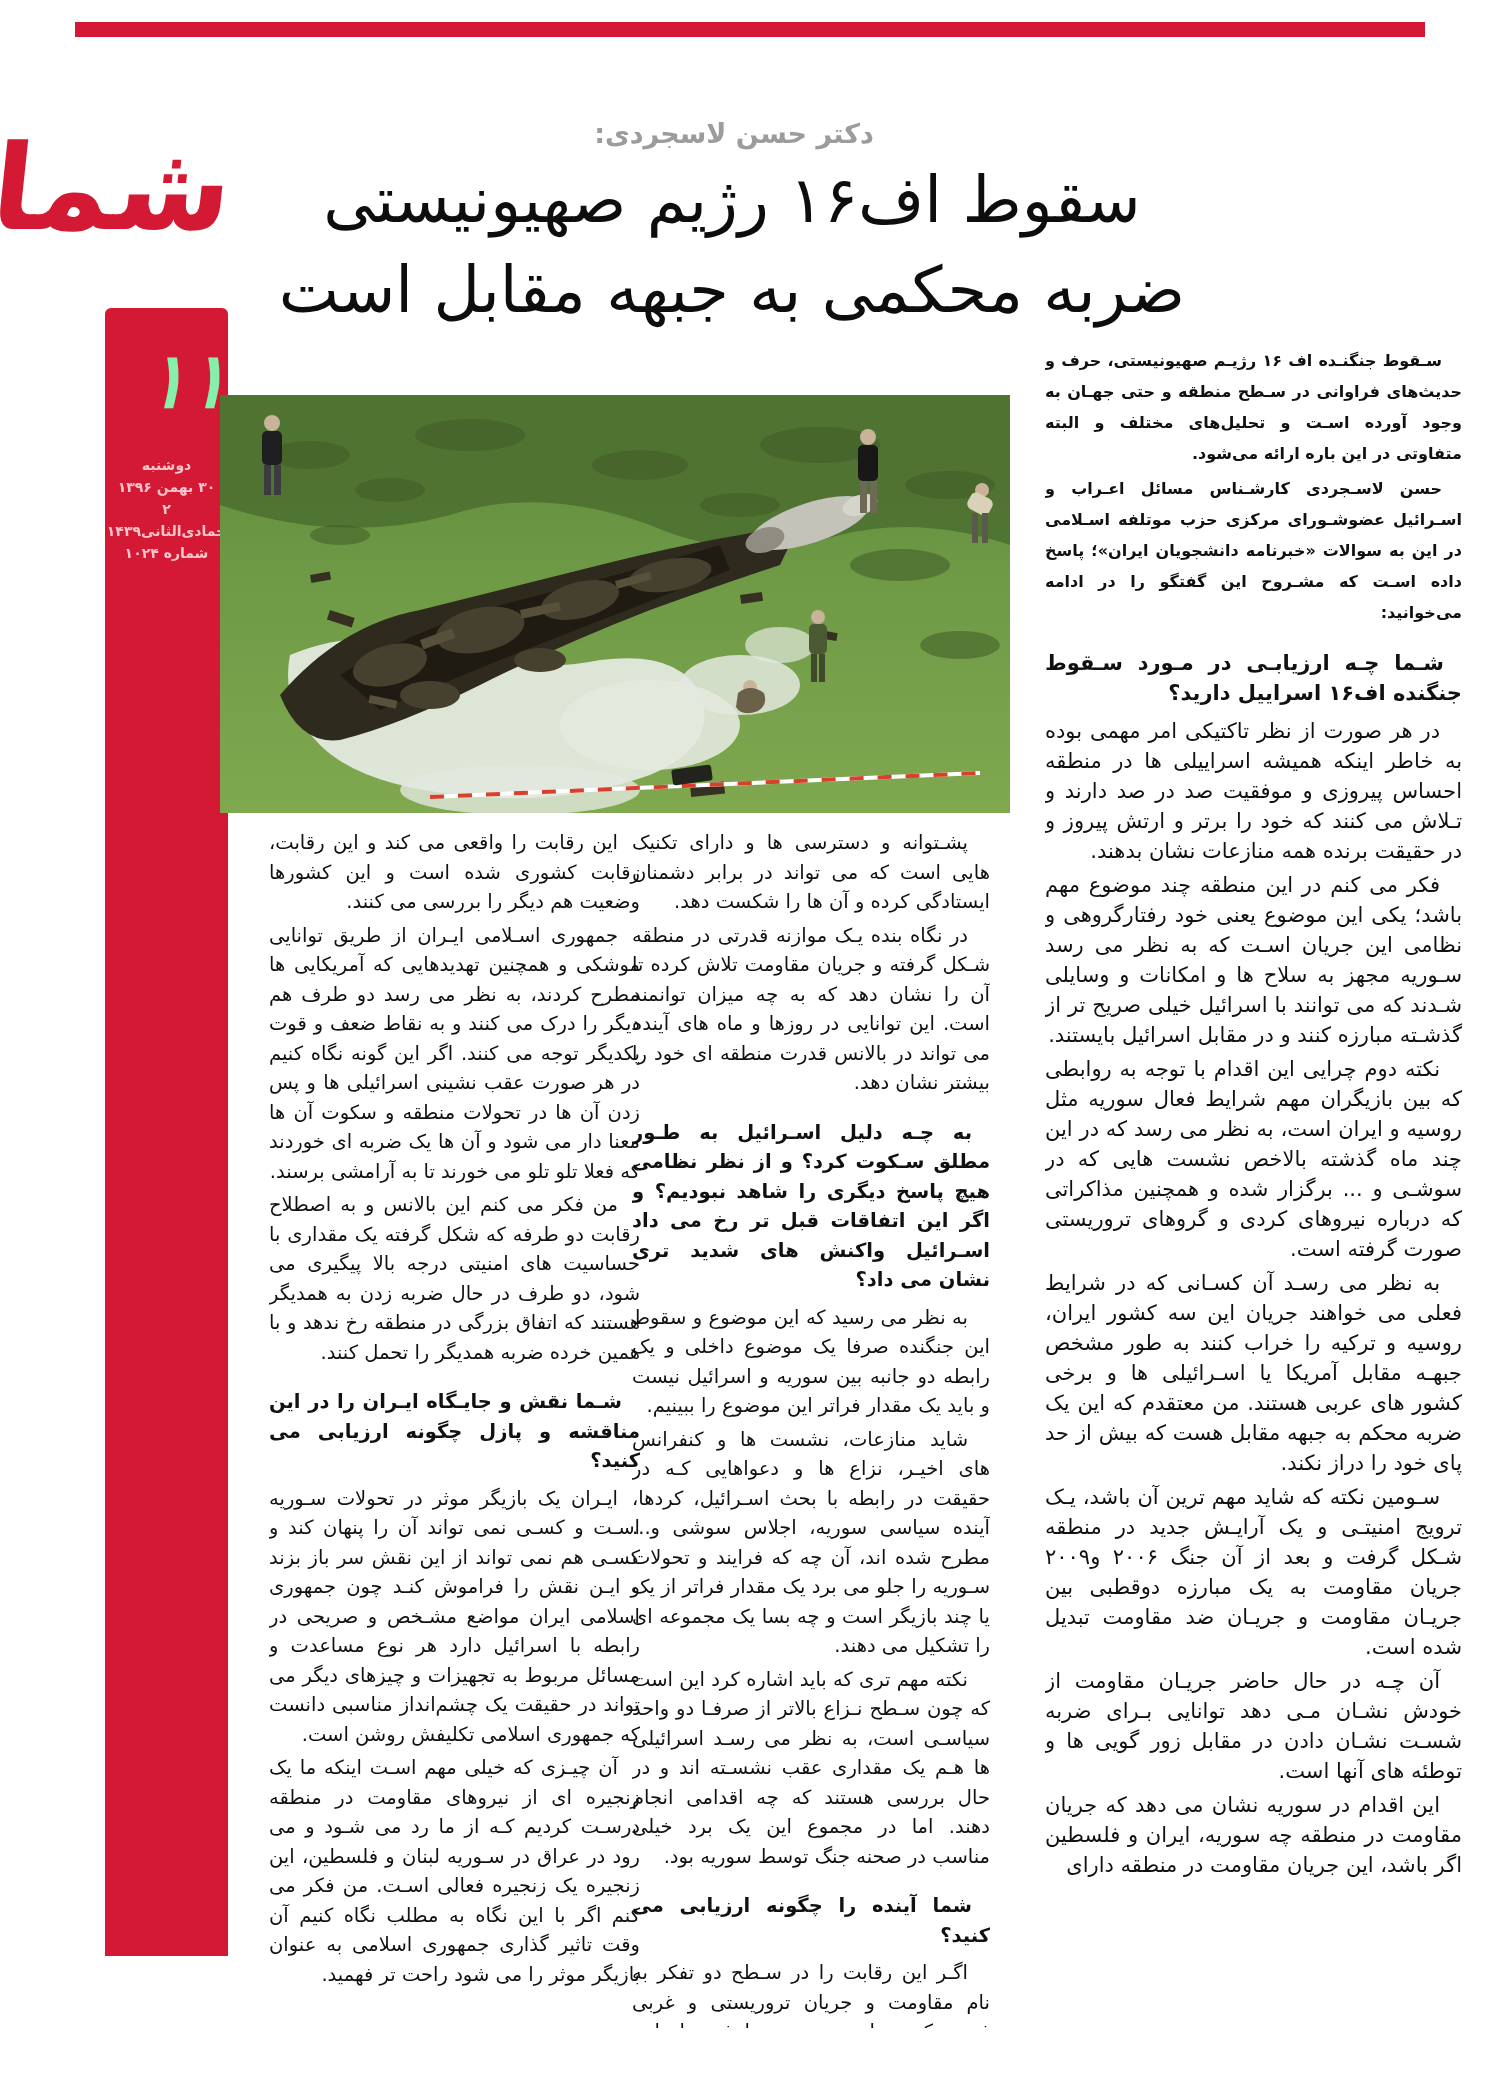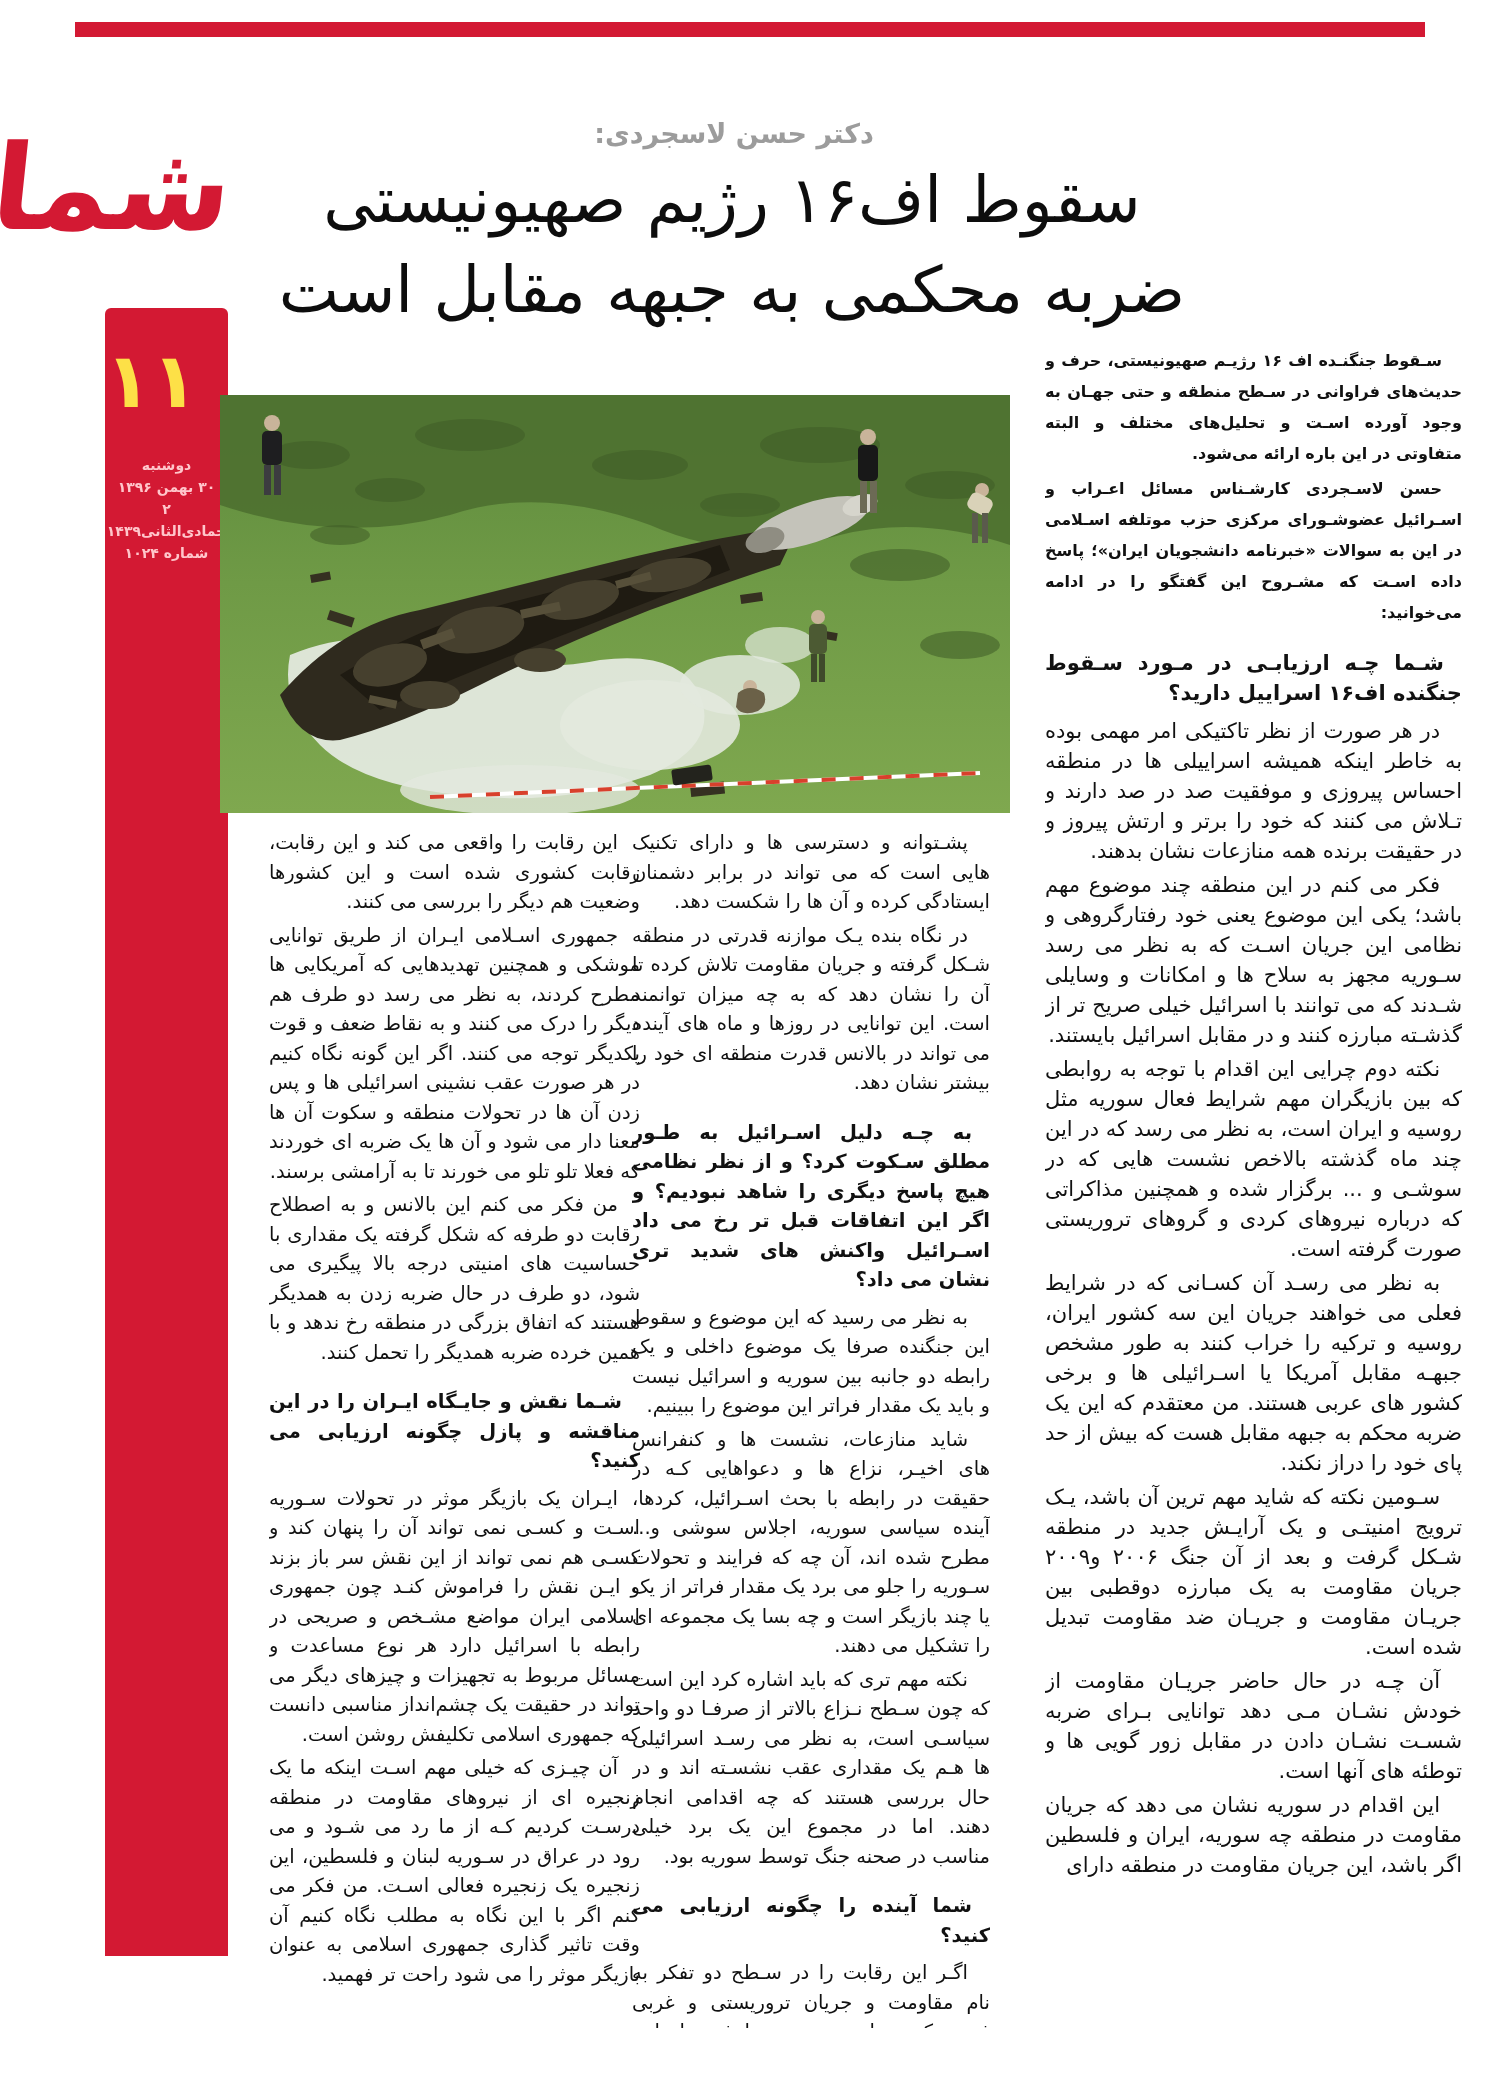--- a/index.html
+++ b/index.html
@@ -9,22 +9,22 @@
   }
   .abs{position:absolute;}
   
   #top-bar{left:75px;top:22px;width:1350px;height:15px;background:var(--red);}
   
   #logo{left:103px;top:88px;width:128px;height:218px;color:var(--red);
         font-size:118px;font-weight:bold;line-height:200px;text-align:center;
         transform:skewX(-6deg);}
   #rail{left:105px;top:308px;width:123px;height:1648px;background:var(--red);
         border-radius:6px 6px 0 0;}
-  #page-number{position:absolute;top:28px;left:0;width:100%;text-align:left;
-        color:#fde047;font-size:76px;font-weight:bold;letter-spacing:6px;}
+  #page-number{position:absolute;top:28px;left:0;width:100%;text-align:right;
+        color:#86efac;font-size:76px;font-weight:bold;letter-spacing:6px;font-style:italic;}
   #rail-dates{position:absolute;top:146px;left:0;width:100%;text-align:center;
         color:#ffc6cb;font-size:14px;font-weight:bold;line-height:22px;}
   
   #byline{left:304px;top:118px;width:860px;text-align:center;color:#9c9c9c;
         font-size:27px;font-weight:bold;}
   #headline{left:237px;top:155px;width:990px;text-align:center;color:#0d0d0d;
         font-weight:400;font-size:64px;line-height:90px;}
   
   #photo{left:220px;top:395px;width:790px;height:418px;overflow:hidden;}
   

